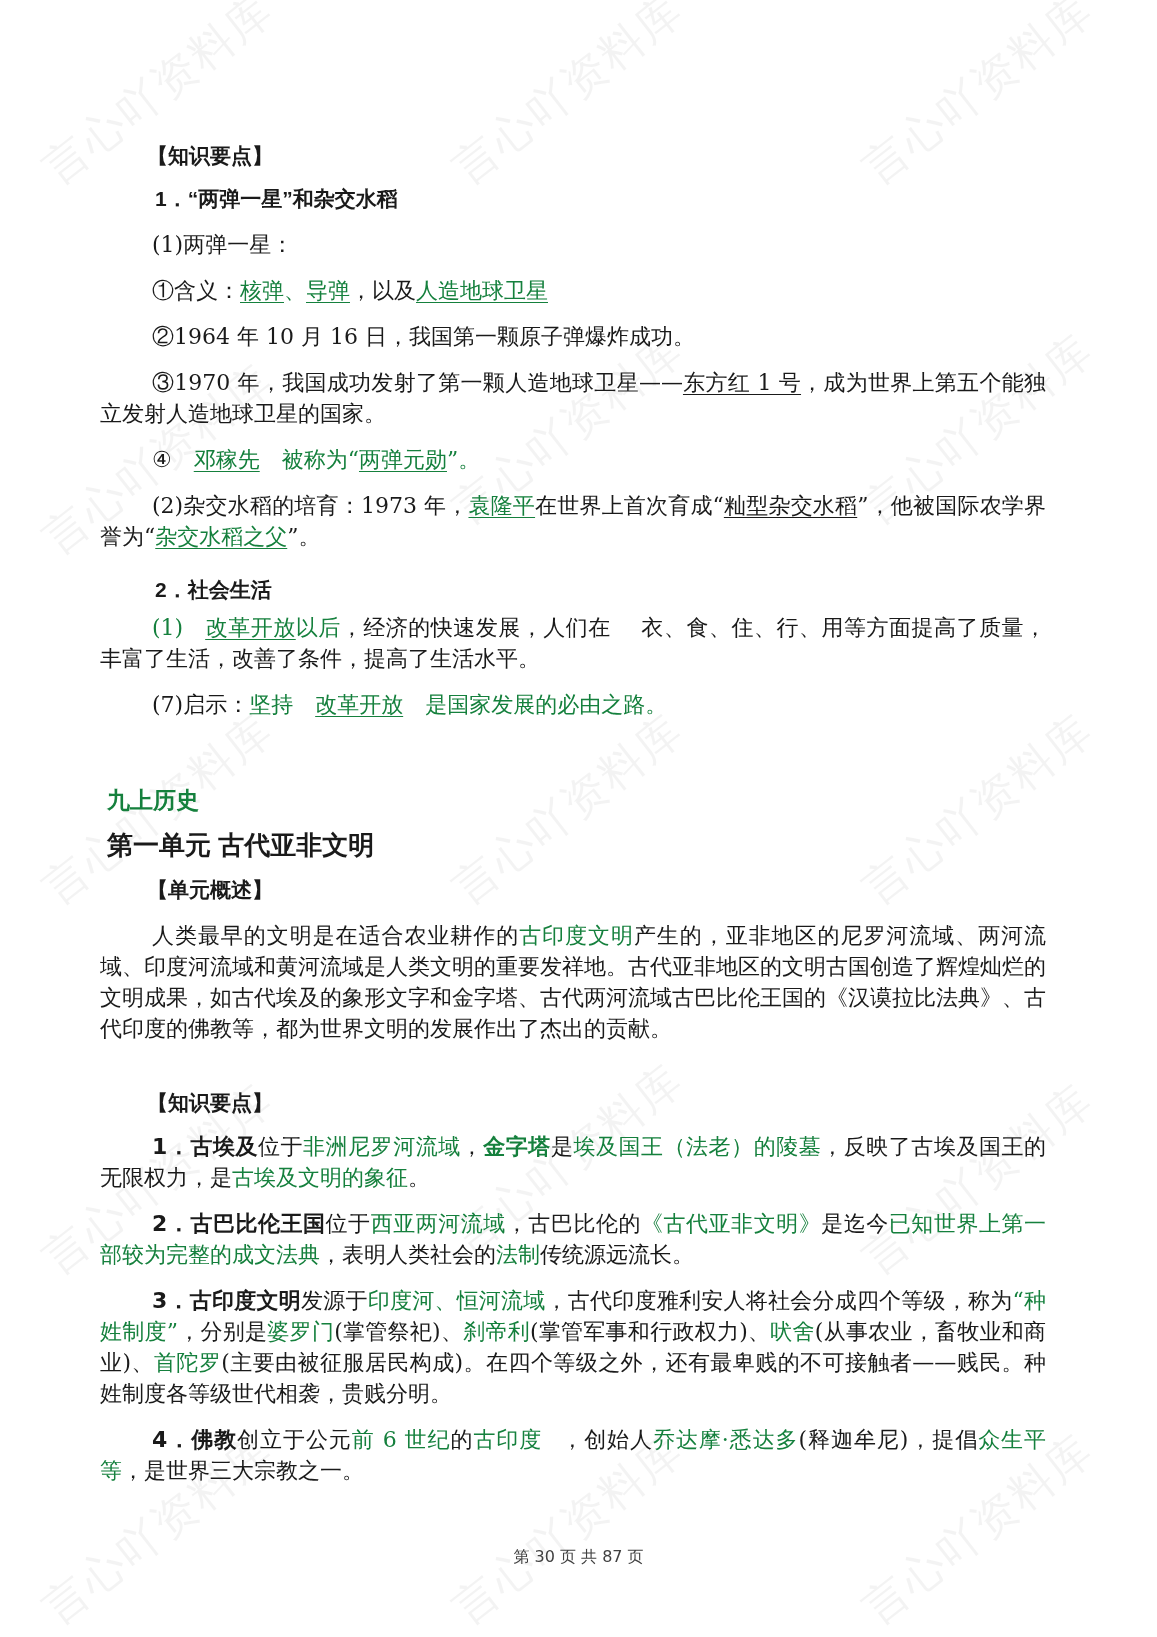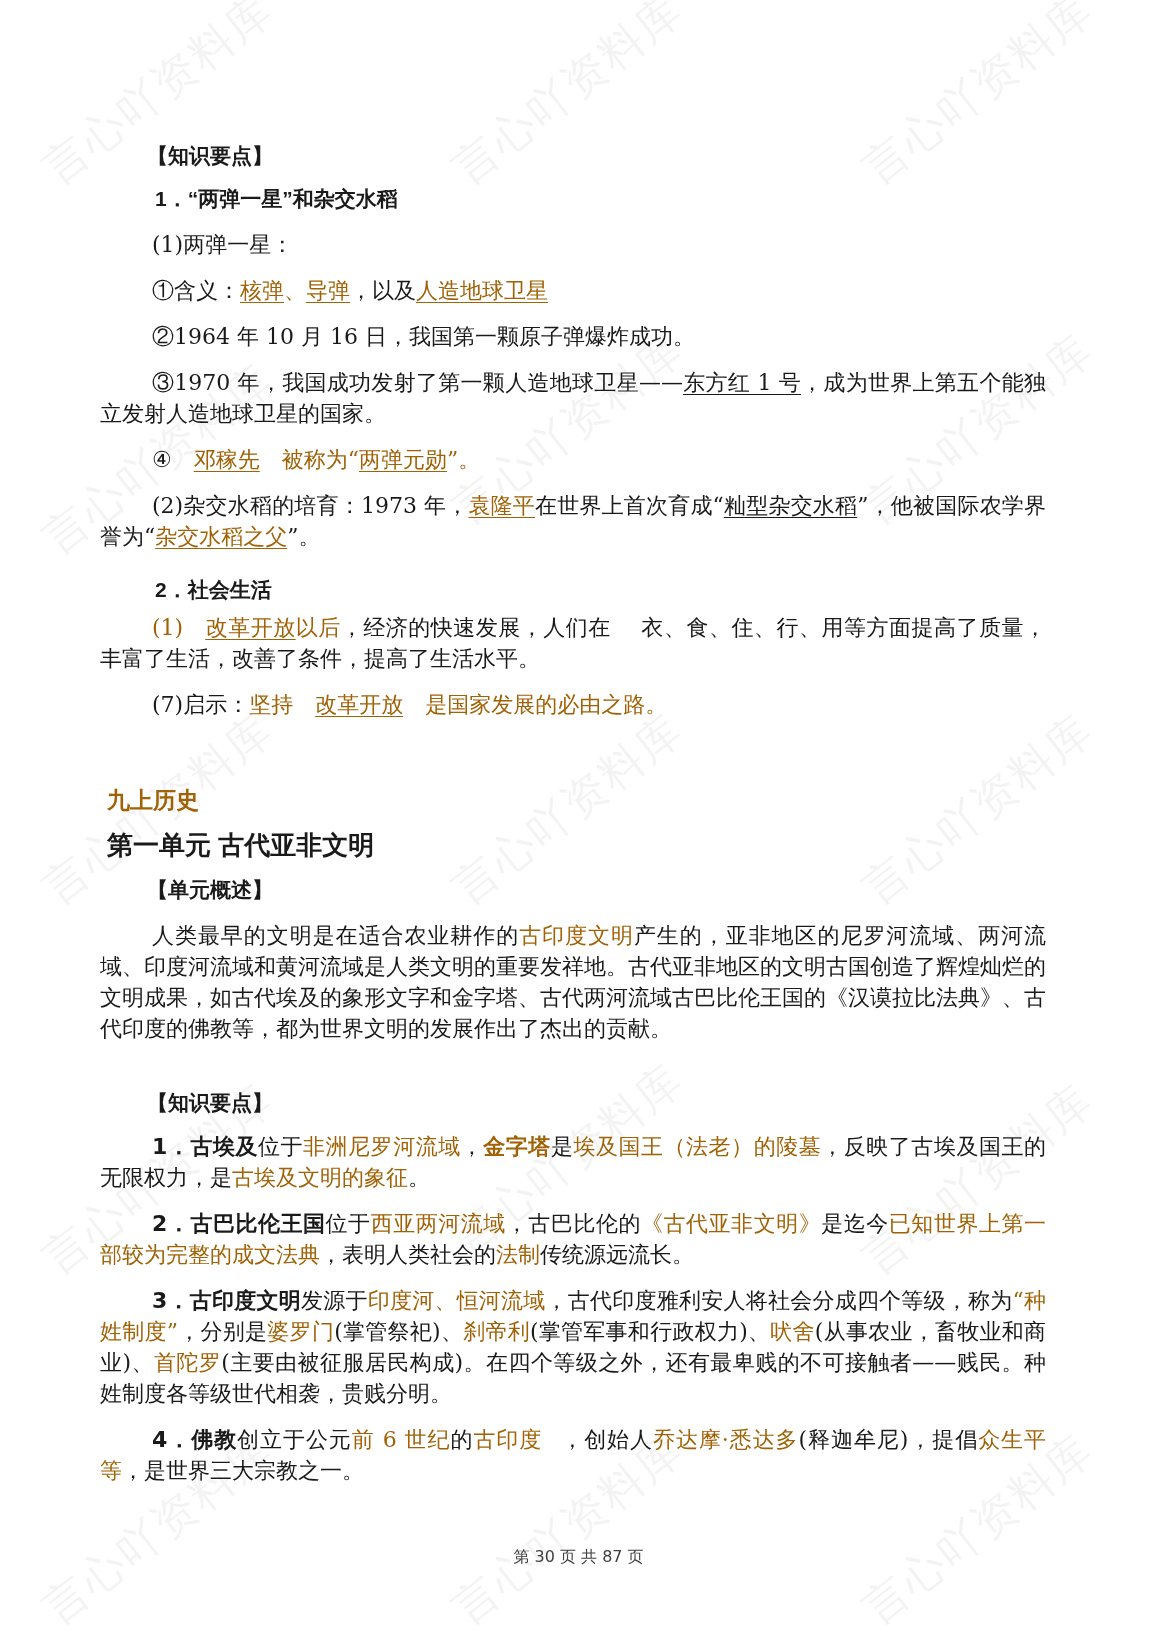--- a/index.html
+++ b/index.html
@@ -9,21 +9,21 @@
   }
   .watermarks { position: absolute; inset: 0; pointer-events: none; z-index: 0; }
   .wm {
     position: absolute; font-family: "DejaVu Sans", sans-serif; font-size: 44px; color: #000;
     opacity: 0.045; transform: rotate(-38deg); white-space: nowrap; letter-spacing: 2px;
   }
   .page { position: absolute; left: 107px; top: 0; width: 946px; z-index: 1; font-size: 22px; }
   .p { position: absolute; left: 0; width: 946px; line-height: 31px; text-align: justify; }
   .ind { text-indent: 52px; }
   .h { font-family: Liberation Sans, sans-serif; font-weight: bold; font-size: 21px; }
-  .red { color: #a16207; }
+  .red { color: #15803d; }
   .u { text-decoration: underline; text-underline-offset: 4px; text-decoration-thickness: 1px; }
   .b { font-family: "DejaVu Sans", sans-serif; font-weight: bold; }
   .center { text-align: left; text-indent: 0; }
   .gap { display: inline-block; }
   .footer { position: absolute; left: 0; width: 1157px; top: 1547px; text-align: center; font-size: 16px; font-family: "DejaVu Sans", sans-serif; color: #404040; z-index: 1; }
 </style>
 </head>
 <body>
 
 <div class="watermarks">

